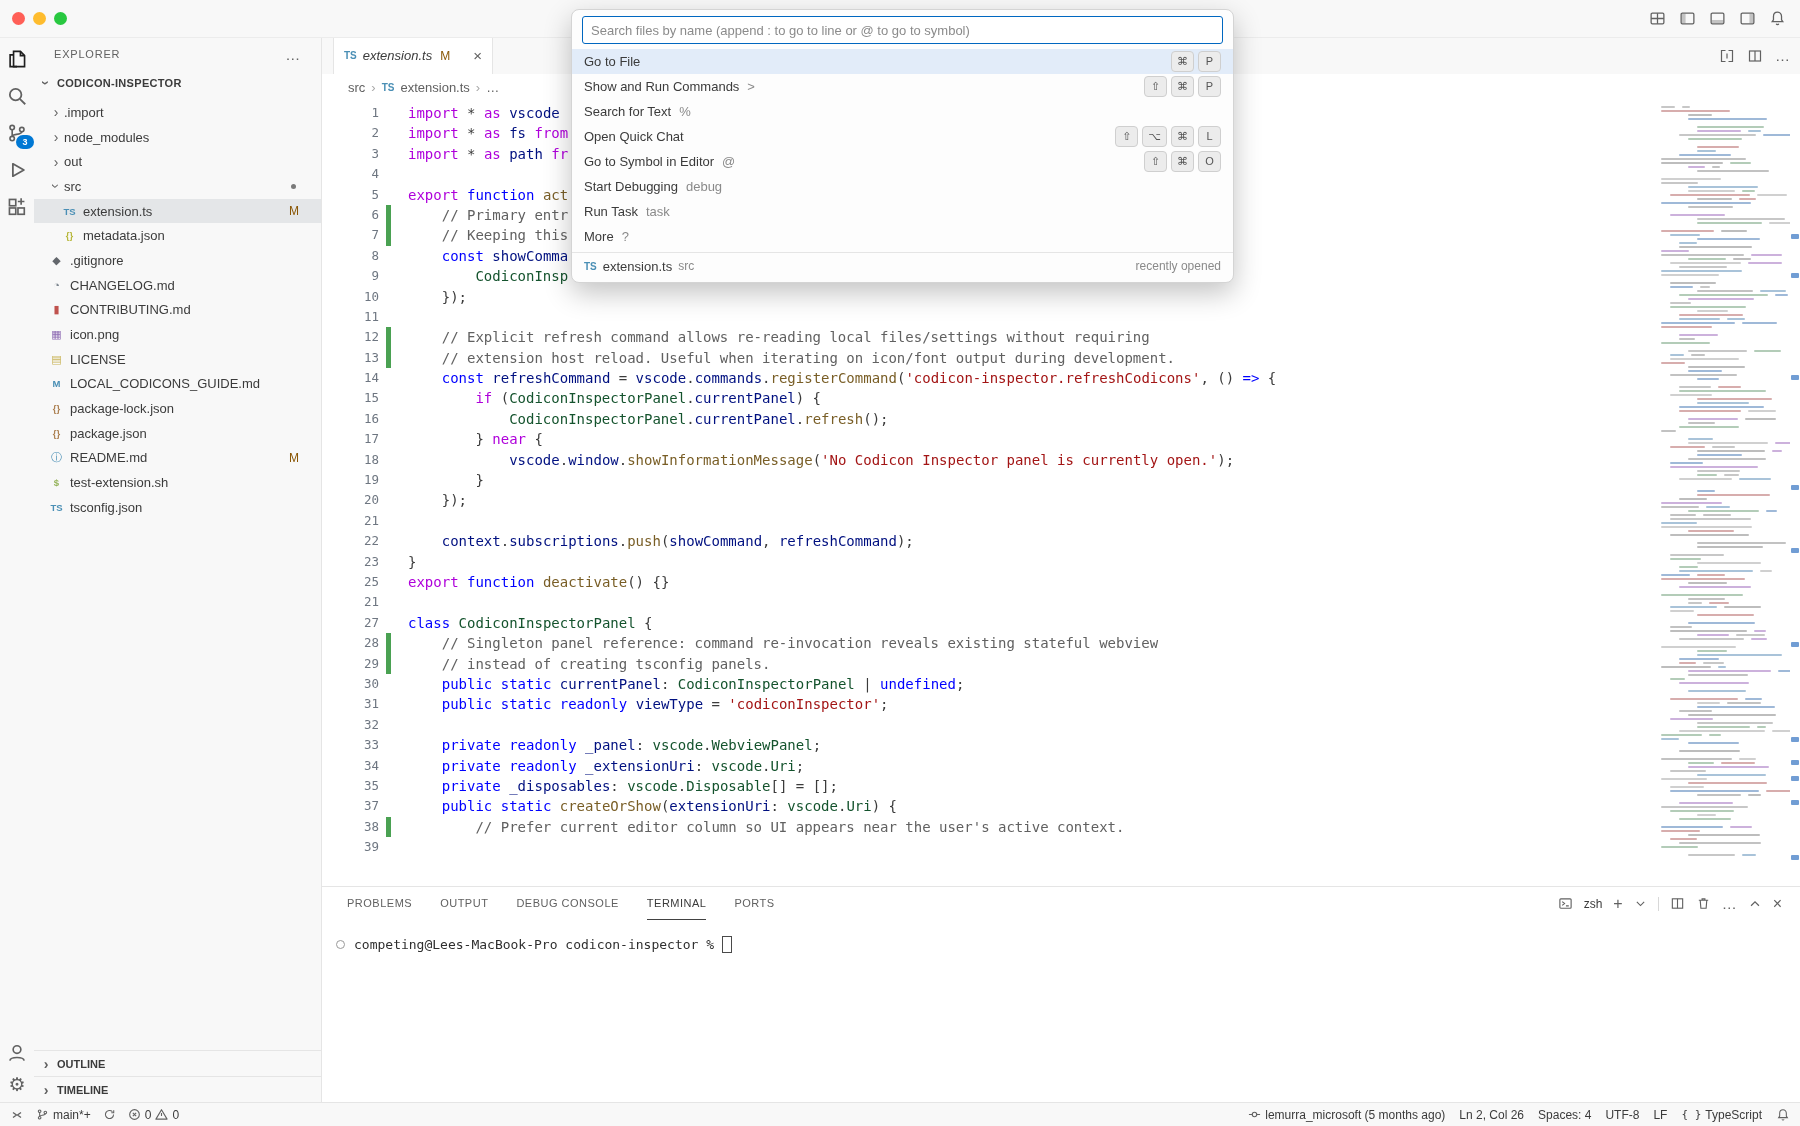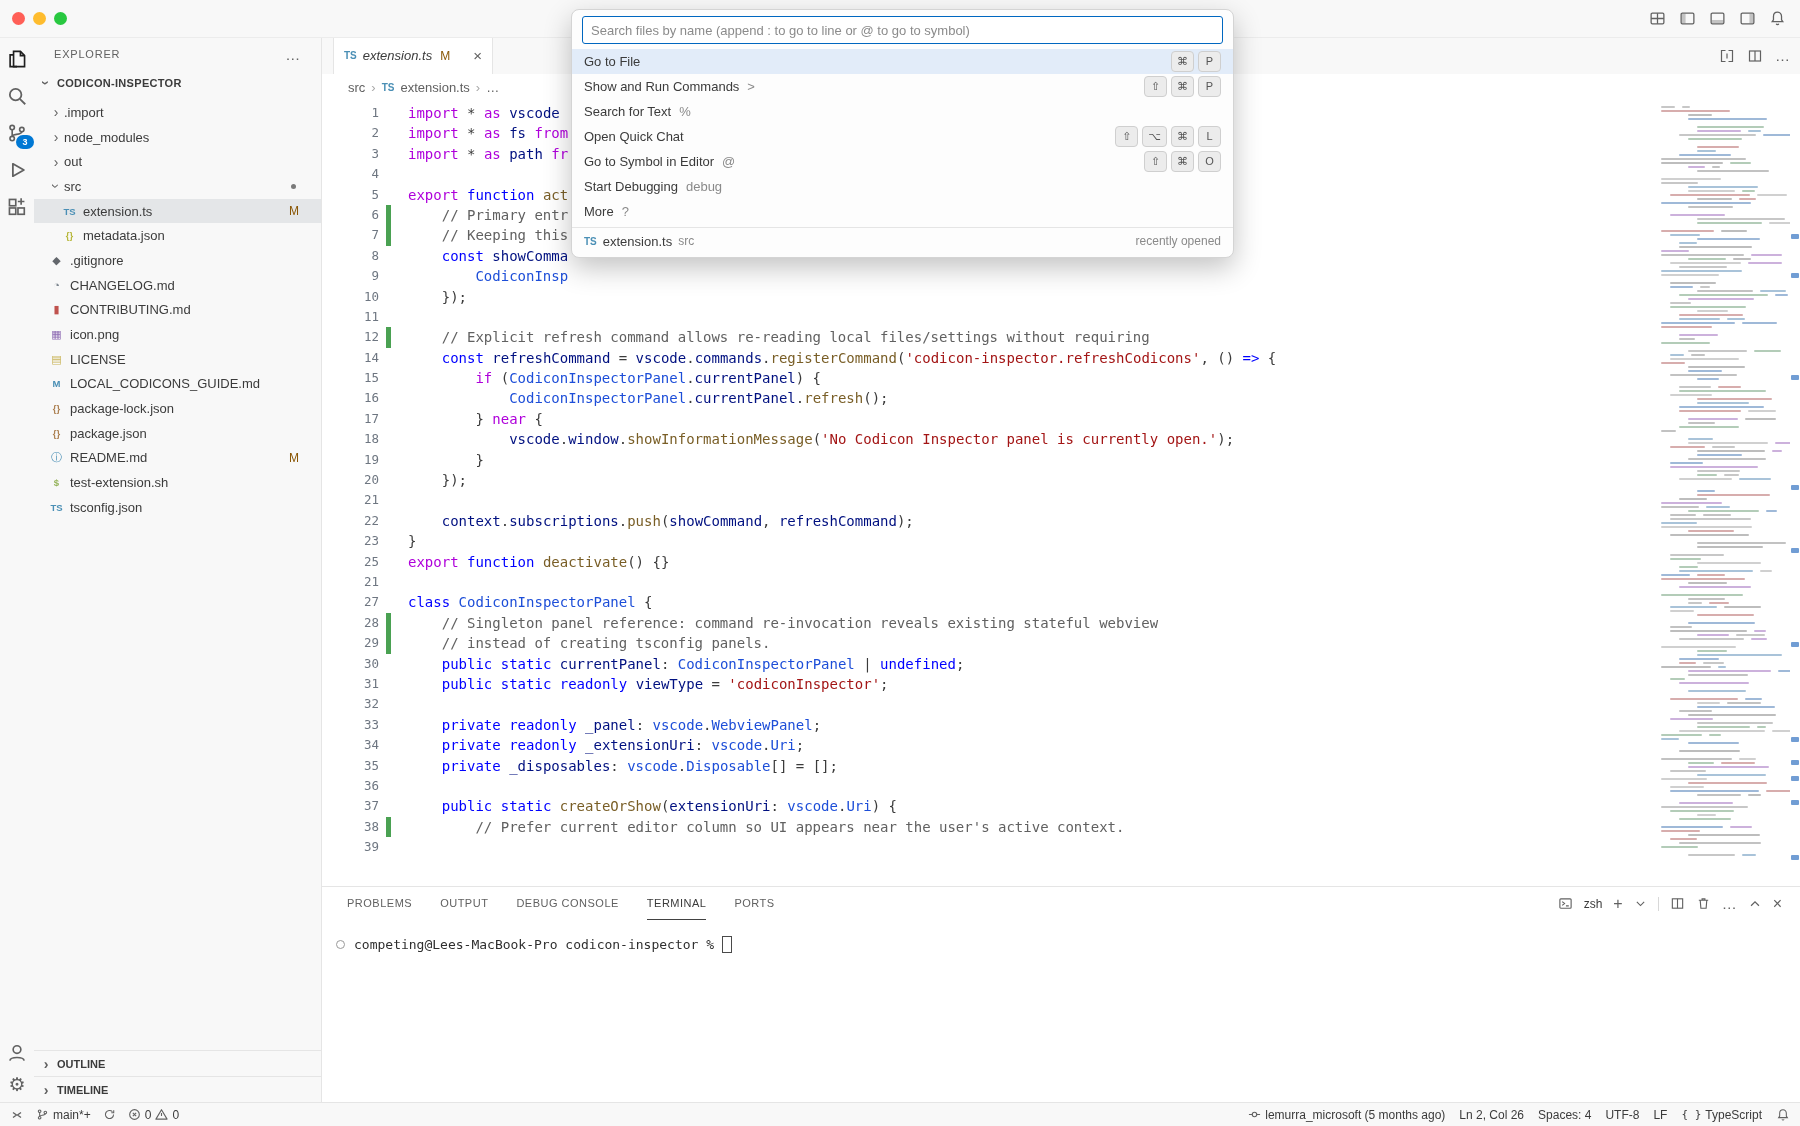--- a/index.html
+++ b/index.html
@@ -59,21 +59,21 @@
       font-size:13px;color:#616161;background:#fff}
   .bsep{color:#a8a8a8}
 
   .codearea{position:absolute;left:0;top:63px;right:0;bottom:0;overflow:hidden;background:#fff}
   .codelines{position:absolute;left:0;right:150px;top:3px;bottom:0;font-family:"DejaVu Sans Mono",monospace;font-size:14px}
   .code-row{position:relative;height:20.4px}
   .ln{position:absolute;left:0;top:0;width:57px;text-align:right;color:#6e7681;font-size:12.5px;line-height:20.4px}
   .gbar{position:absolute;left:64px;top:0;width:5px;height:20.4px;background:#4aa152}
   .ctext{position:absolute;left:86px;top:0;white-space:pre;line-height:20.4px}
   .tok-d{color:#3b3b3b}.tok-k{color:#af00db}.tok-b{color:#0000ff}.tok-f{color:#795e26}
-  .tok-t{color:#1d4ed8}.tok-v{color:#001080}.tok-s{color:#a31515}.tok-c{color:#616161}.tok-o{color:#0000ff}
+  .tok-t{color:#14532d}.tok-v{color:#001080}.tok-s{color:#a31515}.tok-c{color:#616161}.tok-o{color:#0000ff}
 
   .minimap{position:absolute;left:1331px;width:137px;top:0;bottom:0;overflow:hidden}
   .mseg{position:absolute;height:2.2px;border-radius:1px}
   .ruler{position:absolute;right:0;top:0;width:10px;bottom:0}
   .rtick{position:absolute;left:1px;width:8px;height:5px;background:#4d84c9;opacity:.8;border-radius:1px}
 
   
   .panel{position:absolute;left:322px;top:886px;right:0;bottom:24px;background:#fff;border-top:1px solid #e5e5e5;box-sizing:border-box}
   .panel-tabs{position:relative;height:33px;display:flex;align-items:center}
   .ptabs{display:flex;gap:28px;padding-left:25px}
@@ -375,20 +375,25 @@
         <div class="code-row">
           <span class="ln">11</span>
           <span class="ctext"></span>
         </div>
         <div class="code-row">
           <span class="ln">12</span>
           <span class="gbar"></span>
           <span class="ctext"><span class="tok-c">    // Explicit refresh command allows re-reading local files/settings without requiring</span></span>
         </div>
         <div class="code-row">
+          <span class="ln">13</span>
+          <span class="gbar"></span>
+          <span class="ctext"><span class="tok-c">    // extension host reload. Useful when iterating on icon/font output during development.</span></span>
+        </div>
+        <div class="code-row">
           <span class="ln">14</span>
           <span class="ctext"><span class="tok-d">    </span><span class="tok-b">const</span><span class="tok-v"> refreshCommand</span><span class="tok-d"> = </span><span class="tok-v">vscode</span><span class="tok-d">.</span><span class="tok-v">commands</span><span class="tok-d">.</span><span class="tok-f">registerCommand</span><span class="tok-d">(</span><span class="tok-s">'codicon-inspector.refreshCodicons'</span><span class="tok-d">, () </span><span class="tok-o">=&gt;</span><span class="tok-d"> {</span></span>
         </div>
         <div class="code-row">
           <span class="ln">15</span>
           <span class="ctext"><span class="tok-d">        </span><span class="tok-k">if</span><span class="tok-d"> (</span><span class="tok-t">CodiconInspectorPanel</span><span class="tok-d">.</span><span class="tok-v">currentPanel</span><span class="tok-d">) {</span></span>
         </div>
         <div class="code-row">
           <span class="ln">16</span>
           <span class="ctext"><span class="tok-d">            </span><span class="tok-t">CodiconInspectorPanel</span><span class="tok-d">.</span><span class="tok-v">currentPanel</span><span class="tok-d">.</span><span class="tok-f">refresh</span><span class="tok-d">();</span></span>
@@ -459,24 +464,20 @@
           <span class="ln">33</span>
           <span class="ctext"><span class="tok-d">    </span><span class="tok-b">private</span><span class="tok-d"> </span><span class="tok-b">readonly</span><span class="tok-d"> </span><span class="tok-v">_panel</span><span class="tok-d">: </span><span class="tok-t">vscode</span><span class="tok-d">.</span><span class="tok-t">WebviewPanel</span><span class="tok-d">;</span></span>
         </div>
         <div class="code-row">
           <span class="ln">34</span>
           <span class="ctext"><span class="tok-d">    </span><span class="tok-b">private</span><span class="tok-d"> </span><span class="tok-b">readonly</span><span class="tok-d"> </span><span class="tok-v">_extensionUri</span><span class="tok-d">: </span><span class="tok-t">vscode</span><span class="tok-d">.</span><span class="tok-t">Uri</span><span class="tok-d">;</span></span>
         </div>
         <div class="code-row">
           <span class="ln">35</span>
           <span class="ctext"><span class="tok-d">    </span><span class="tok-b">private</span><span class="tok-d"> </span><span class="tok-v">_disposables</span><span class="tok-d">: </span><span class="tok-t">vscode</span><span class="tok-d">.</span><span class="tok-t">Disposable</span><span class="tok-d">[] = [];</span></span>
-        </div>
-        <div class="code-row">
-          <span class="ln">36</span>
-          <span class="ctext"></span>
         </div>
         <div class="code-row">
           <span class="ln">37</span>
           <span class="ctext"><span class="tok-d">    </span><span class="tok-b">public</span><span class="tok-d"> </span><span class="tok-b">static</span><span class="tok-d"> </span><span class="tok-f">createOrShow</span><span class="tok-d">(</span><span class="tok-v">extensionUri</span><span class="tok-d">: </span><span class="tok-t">vscode</span><span class="tok-d">.</span><span class="tok-t">Uri</span><span class="tok-d">) {</span></span>
         </div>
         <div class="code-row">
           <span class="ln">38</span>
           <span class="gbar"></span>
           <span class="ctext"><span class="tok-c">        // Prefer current editor column so UI appears near the user's active context.</span></span>
         </div>
@@ -878,20 +879,25 @@
           <span class="kcap">⌘</span>
           <span class="kcap">O</span>
         </span>
       </div>
       <div class="qo-row">
         <span class="qlab">Start Debugging</span>
         <span class="qhint">debug</span>
         <span class="qkeys"></span>
       </div>
       <div class="qo-row">
+        <span class="qlab">Run Task</span>
+        <span class="qhint">task</span>
+        <span class="qkeys"></span>
+      </div>
+      <div class="qo-row">
         <span class="qlab">More</span>
         <span class="qhint">?</span>
         <span class="qkeys"></span>
       </div>
     </div>
   <div class="qo-recent-sep"></div>
   <div class="qo-recent">
     <span class="ticon">TS</span>
     <span>extension.ts</span>
     <span class="q-detail">src</span>

